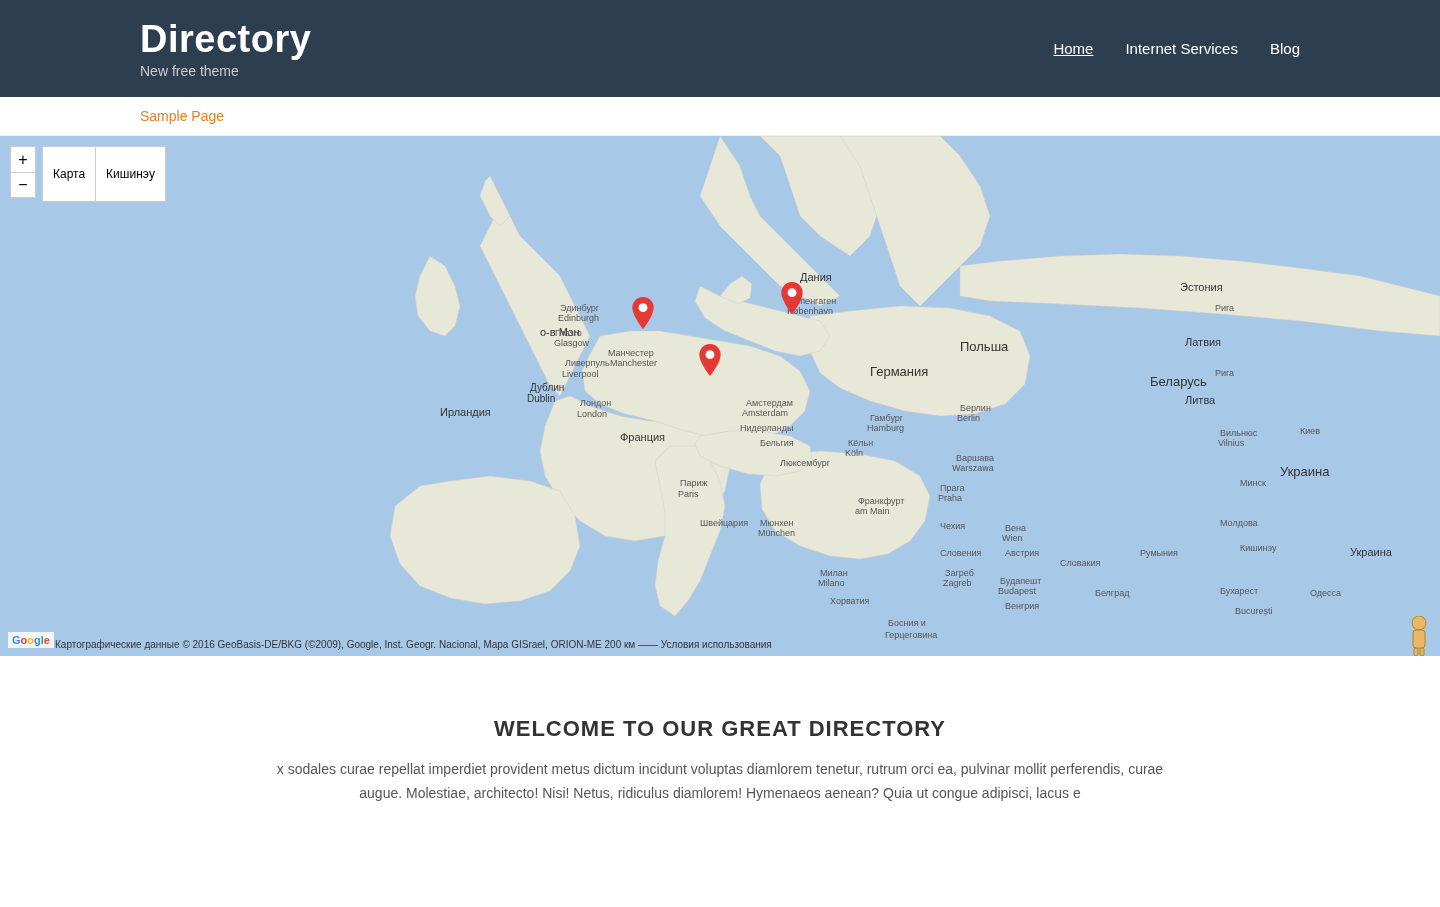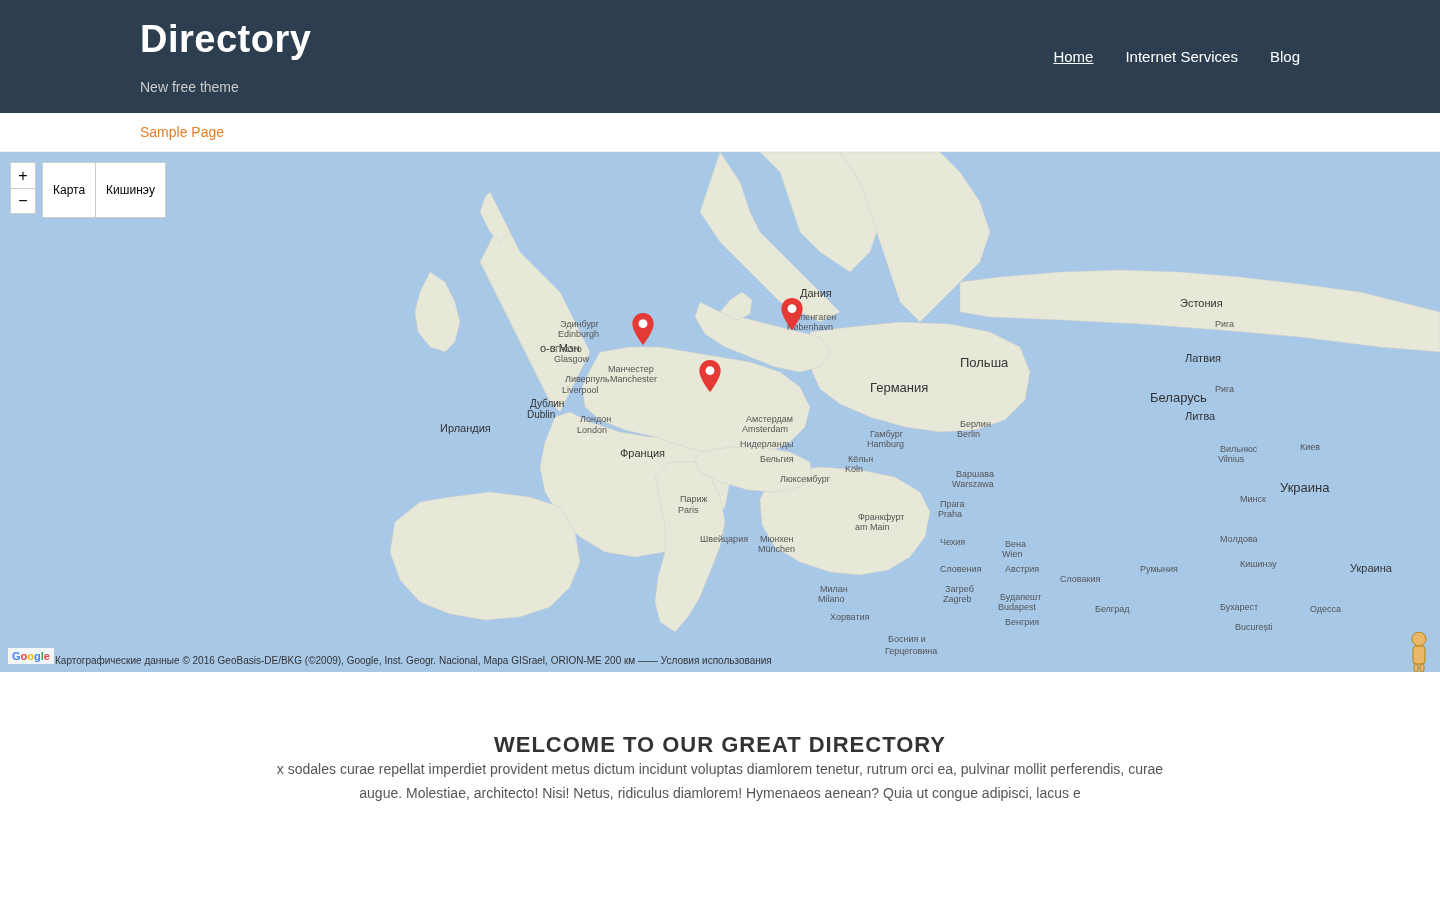--- a/index.html
+++ b/index.html
@@ -16,21 +16,21 @@
     .header-logo-title {
       color: #fff;
       font-size: 38px;
       font-weight: 700;
       letter-spacing: 0.5px;
     }
     .header-logo-subtitle {
       color: #ccc;
       font-size: 14px;
       font-weight: 400;
-      margin-top: 18px;
+      margin-top: 2px;
     }
     .header-nav {
       display: flex;
       gap: 32px;
       align-items: center;
     }
     .header-nav a {
       color: #fff;
       text-decoration: none;
       font-size: 15px;
@@ -166,21 +166,21 @@
       font-weight: 700;
       color: #333;
       letter-spacing: 1px;
       text-transform: uppercase;
     }
     .content-text {
       font-size: 14px;
       color: #555;
       line-height: 1.7;
       max-width: 900px;
-      margin: 0 auto;
+      margin: 16px auto;
     }
   </style>
 </head>
 <body>
 
 <header class="header">
   <div>
     <div class="header-logo-title">Directory</div>
     <div class="header-logo-subtitle">New free theme</div>
   </div>

